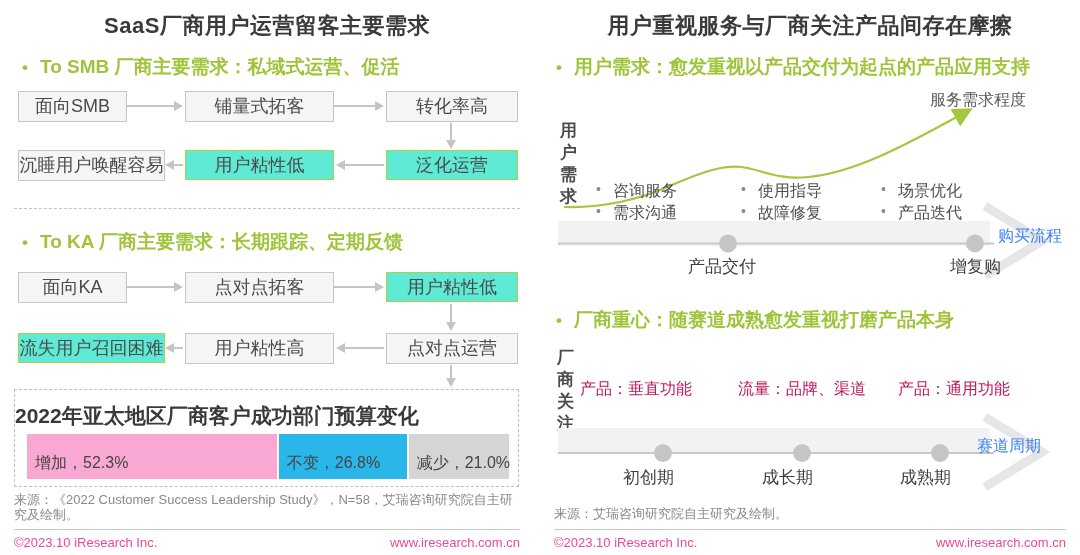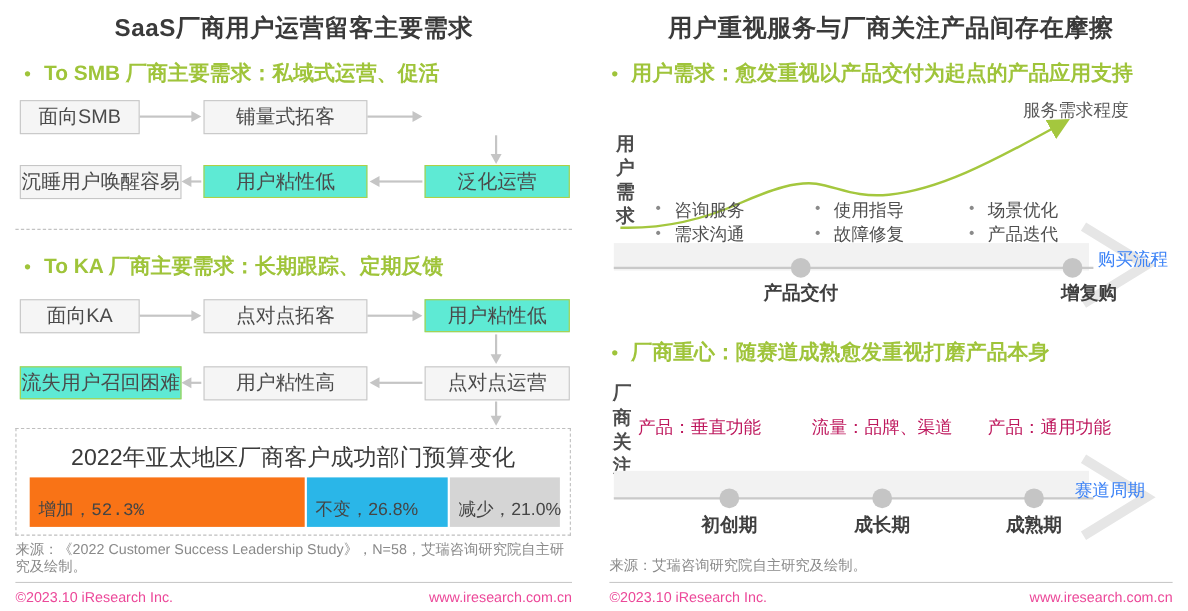--- a/index.html
+++ b/index.html
@@ -15,46 +15,47 @@
   .aline{background:#c5c5c5;}
   .h{height:2px;} .v{width:2px;}
   .cap-r::after{content:"";position:absolute;right:-8px;top:50%;transform:translateY(-50%);
         border-left:9px solid #c5c5c5;border-top:5.5px solid transparent;border-bottom:5.5px solid transparent;}
   .cap-l::after{content:"";position:absolute;left:-8px;top:50%;transform:translateY(-50%);
         border-right:9px solid #c5c5c5;border-top:5.5px solid transparent;border-bottom:5.5px solid transparent;}
   .cap-d::after{content:"";position:absolute;bottom:-8px;left:50%;transform:translateX(-50%);
         border-top:9px solid #c5c5c5;border-left:5.5px solid transparent;border-right:5.5px solid transparent;}
   .dashed{border-top:1.5px dashed #c3c3c3;}
   .dashed-box{border:1.5px dashed #bfbfbf;background:#fff;}
-  .budget-title{font-size:21px;font-weight:normal;color:#3a3a3a;text-align:center;white-space:nowrap;}
+  .budget-title{font-size:21px;font-weight:bold;color:#3a3a3a;white-space:nowrap;}
   .bar{display:flex;gap:2px;}
   .seg{position:relative;height:100%;}
   .seg span{position:absolute;left:8px;bottom:5px;font-size:16px;color:#454545;white-space:nowrap;}
   .source{font-size:13px;color:#8a8a8a;line-height:15px;}
   .footer-line{height:1px;background:#c9c9c9;}
   .footer-text{font-size:13px;color:#ec4899;}
   .vlabel{width:20px;font-size:17px;font-weight:bold;color:#4c4c4c;line-height:22px;word-break:break-all;}
   .svc-item{font-size:16px;color:#4f4f4f;white-space:nowrap;}
   .svc-item::before{content:"•";position:absolute;left:-17px;color:#8a8a8a;font-size:14px;}
   .plain-item{font-size:16px;color:#be185d;white-space:nowrap;}
-  .stage{font-size:17px;font-weight:bold;color:#3f3f3f;text-align:center;width:80px;white-space:nowrap;}
+  .stage{font-size:17px;font-weight:normal;color:#3f3f3f;width:80px;white-space:nowrap;}
   .flow-label{font-size:16px;color:#3b82f6;white-space:nowrap;}
   .curve-label{font-size:16px;color:#595959;white-space:nowrap;}
 </style>
 </head>
 <body>
 
 <div class="canvas">
 
   <div class="abs panel-title" style="left:14px;top:11px;width:506px">SaaS厂商用户运营留客主要需求</div>
 
   <div class="abs bullet-line" style="left:22px;top:54px">To SMB 厂商主要需求：私域式运营、促活</div>
 
   <div class="abs fbox" style="left:18px;top:91px;width:107px">面向SMB</div>
   <div class="abs fbox" style="left:185px;top:91px;width:147px">铺量式拓客</div>
+  <div class="abs fbox" style="left:386px;top:91px;width:130px">转化率高</div>
   <div class="abs aline h cap-r" style="left:127px;top:105px;width:48px"></div>
   <div class="abs aline h cap-r" style="left:334px;top:105px;width:42px"></div>
   <div class="abs aline v cap-d" style="left:450px;top:123px;height:18px"></div>
 
   <div class="abs fbox" style="left:18px;top:150px;width:145px">沉睡用户唤醒容易</div>
   <div class="abs fbox green" style="left:185px;top:150px;width:147px">用户粘性低</div>
   <div class="abs fbox green" style="left:386px;top:150px;width:130px">泛化运营</div>
   <div class="abs aline h cap-l" style="left:344px;top:164px;width:40px"></div>
   <div class="abs aline h cap-l" style="left:173px;top:164px;width:10px"></div>
 
@@ -72,21 +73,21 @@
   <div class="abs fbox green" style="left:18px;top:333px;width:145px">流失用户召回困难</div>
   <div class="abs fbox" style="left:185px;top:333px;width:147px">用户粘性高</div>
   <div class="abs fbox" style="left:386px;top:333px;width:130px">点对点运营</div>
   <div class="abs aline h cap-l" style="left:344px;top:347px;width:40px"></div>
   <div class="abs aline h cap-l" style="left:173px;top:347px;width:10px"></div>
   <div class="abs aline v cap-d" style="left:450px;top:365px;height:14px"></div>
 
   <div class="abs dashed-box" style="left:14px;top:389px;width:503px;height:96px">
     <div class="abs budget-title" style="left:0;top:12px;width:503px">2022年亚太地区厂商客户成功部门预算变化</div>
     <div class="abs bar" style="left:12px;top:44px;width:482px;height:45px">
-      <div class="seg" style="width: 52.3%; background: #f97316; font-family: Liberation Mono, monospace;">
+      <div class="seg" style="width: 52.3%; background: #f9a8d4;">
           <span>增加，52.3%</span>
         </div>
       <div class="seg" style="width: 26.8%; background: rgb(42, 182, 232);">
           <span>不变，26.8%</span>
         </div>
       <div class="seg" style="width: 21%; background: rgb(213, 213, 213);">
           <span>减少，21.0%</span>
         </div>
     </div>
   </div>

